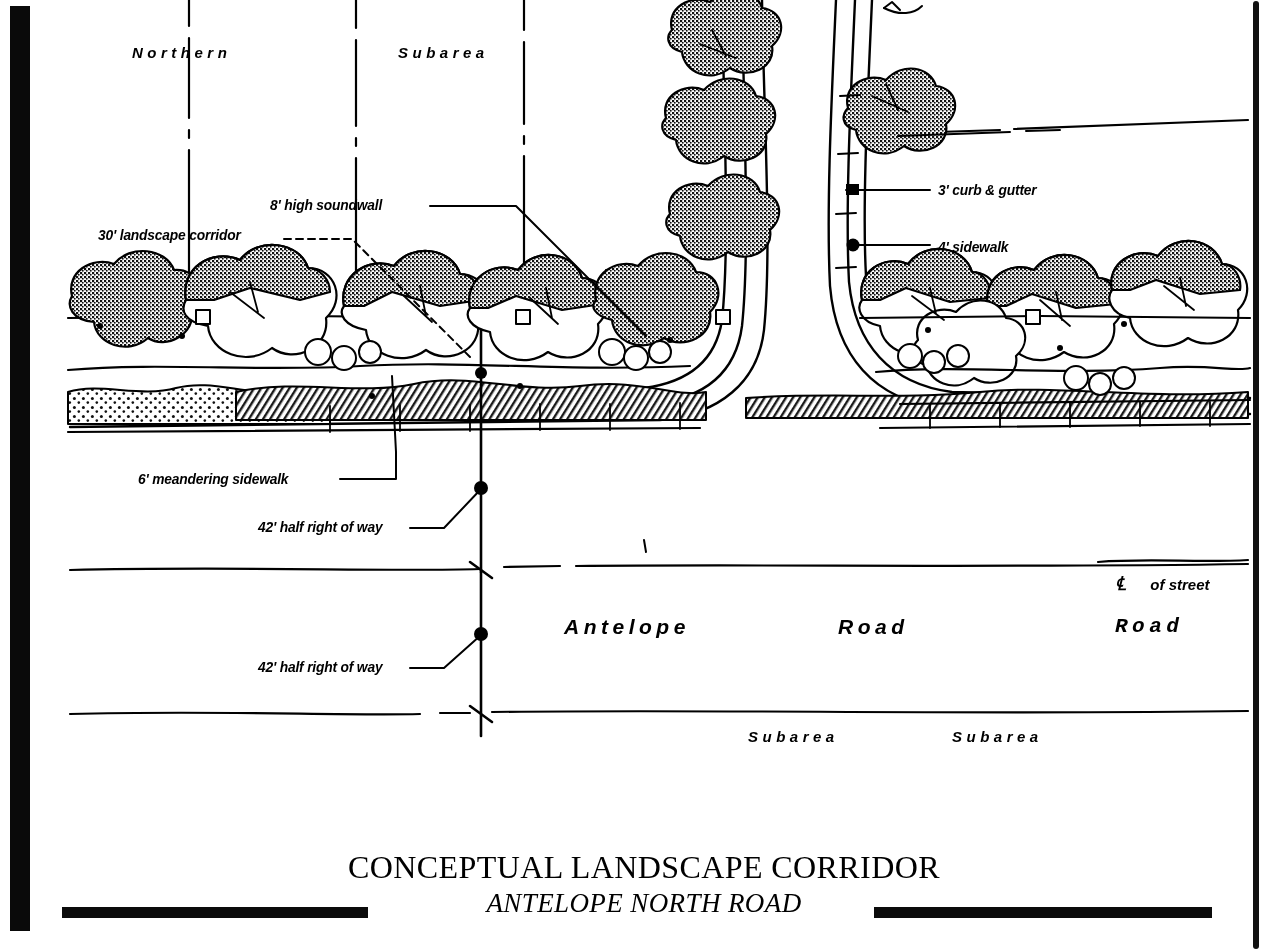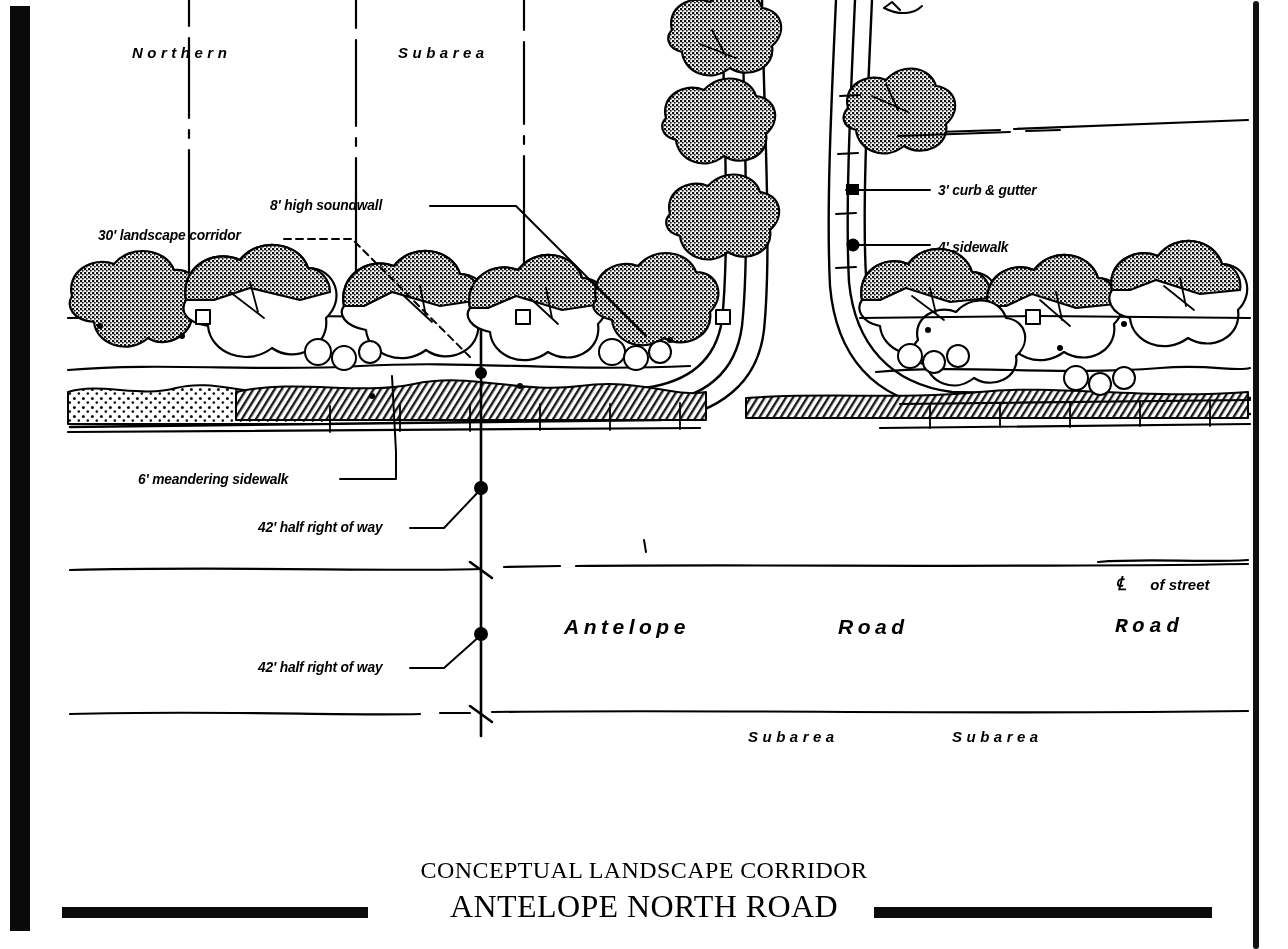--- a/index.html
+++ b/index.html
@@ -39,22 +39,22 @@
   }
   .cl-sym{font-size:19px;font-style:italic;font-weight:700;}
 
   
   #titleblock{position:absolute;left:0;top:845px;width:1288px;height:104px;}
   .title-line{
     position:absolute;width:100%;text-align:center;
     font-family:"Liberation Serif", serif;
     font-weight:400;color:#000;
   }
-  #title-1{top:12px;font-size:24px;letter-spacing:.4px;}
-  #title-2{top:43px;font-size:32px;letter-spacing:.4px;}
+  #title-1{top:4px;font-size:32px;letter-spacing:.4px;}
+  #title-2{top:43px;font-size:27px;letter-spacing:.4px;font-style:italic;}
   .rule{position:absolute;background:#0b0b0b;height:11px;top:62px;}
   #rule-left{left:62px;width:306px;}
   #rule-right{left:874px;width:338px;}
 </style>
 </head>
 <body>
 
 <div id="sheet">
 
   <svg width="1288" height="949" viewBox="0 0 1288 949">

